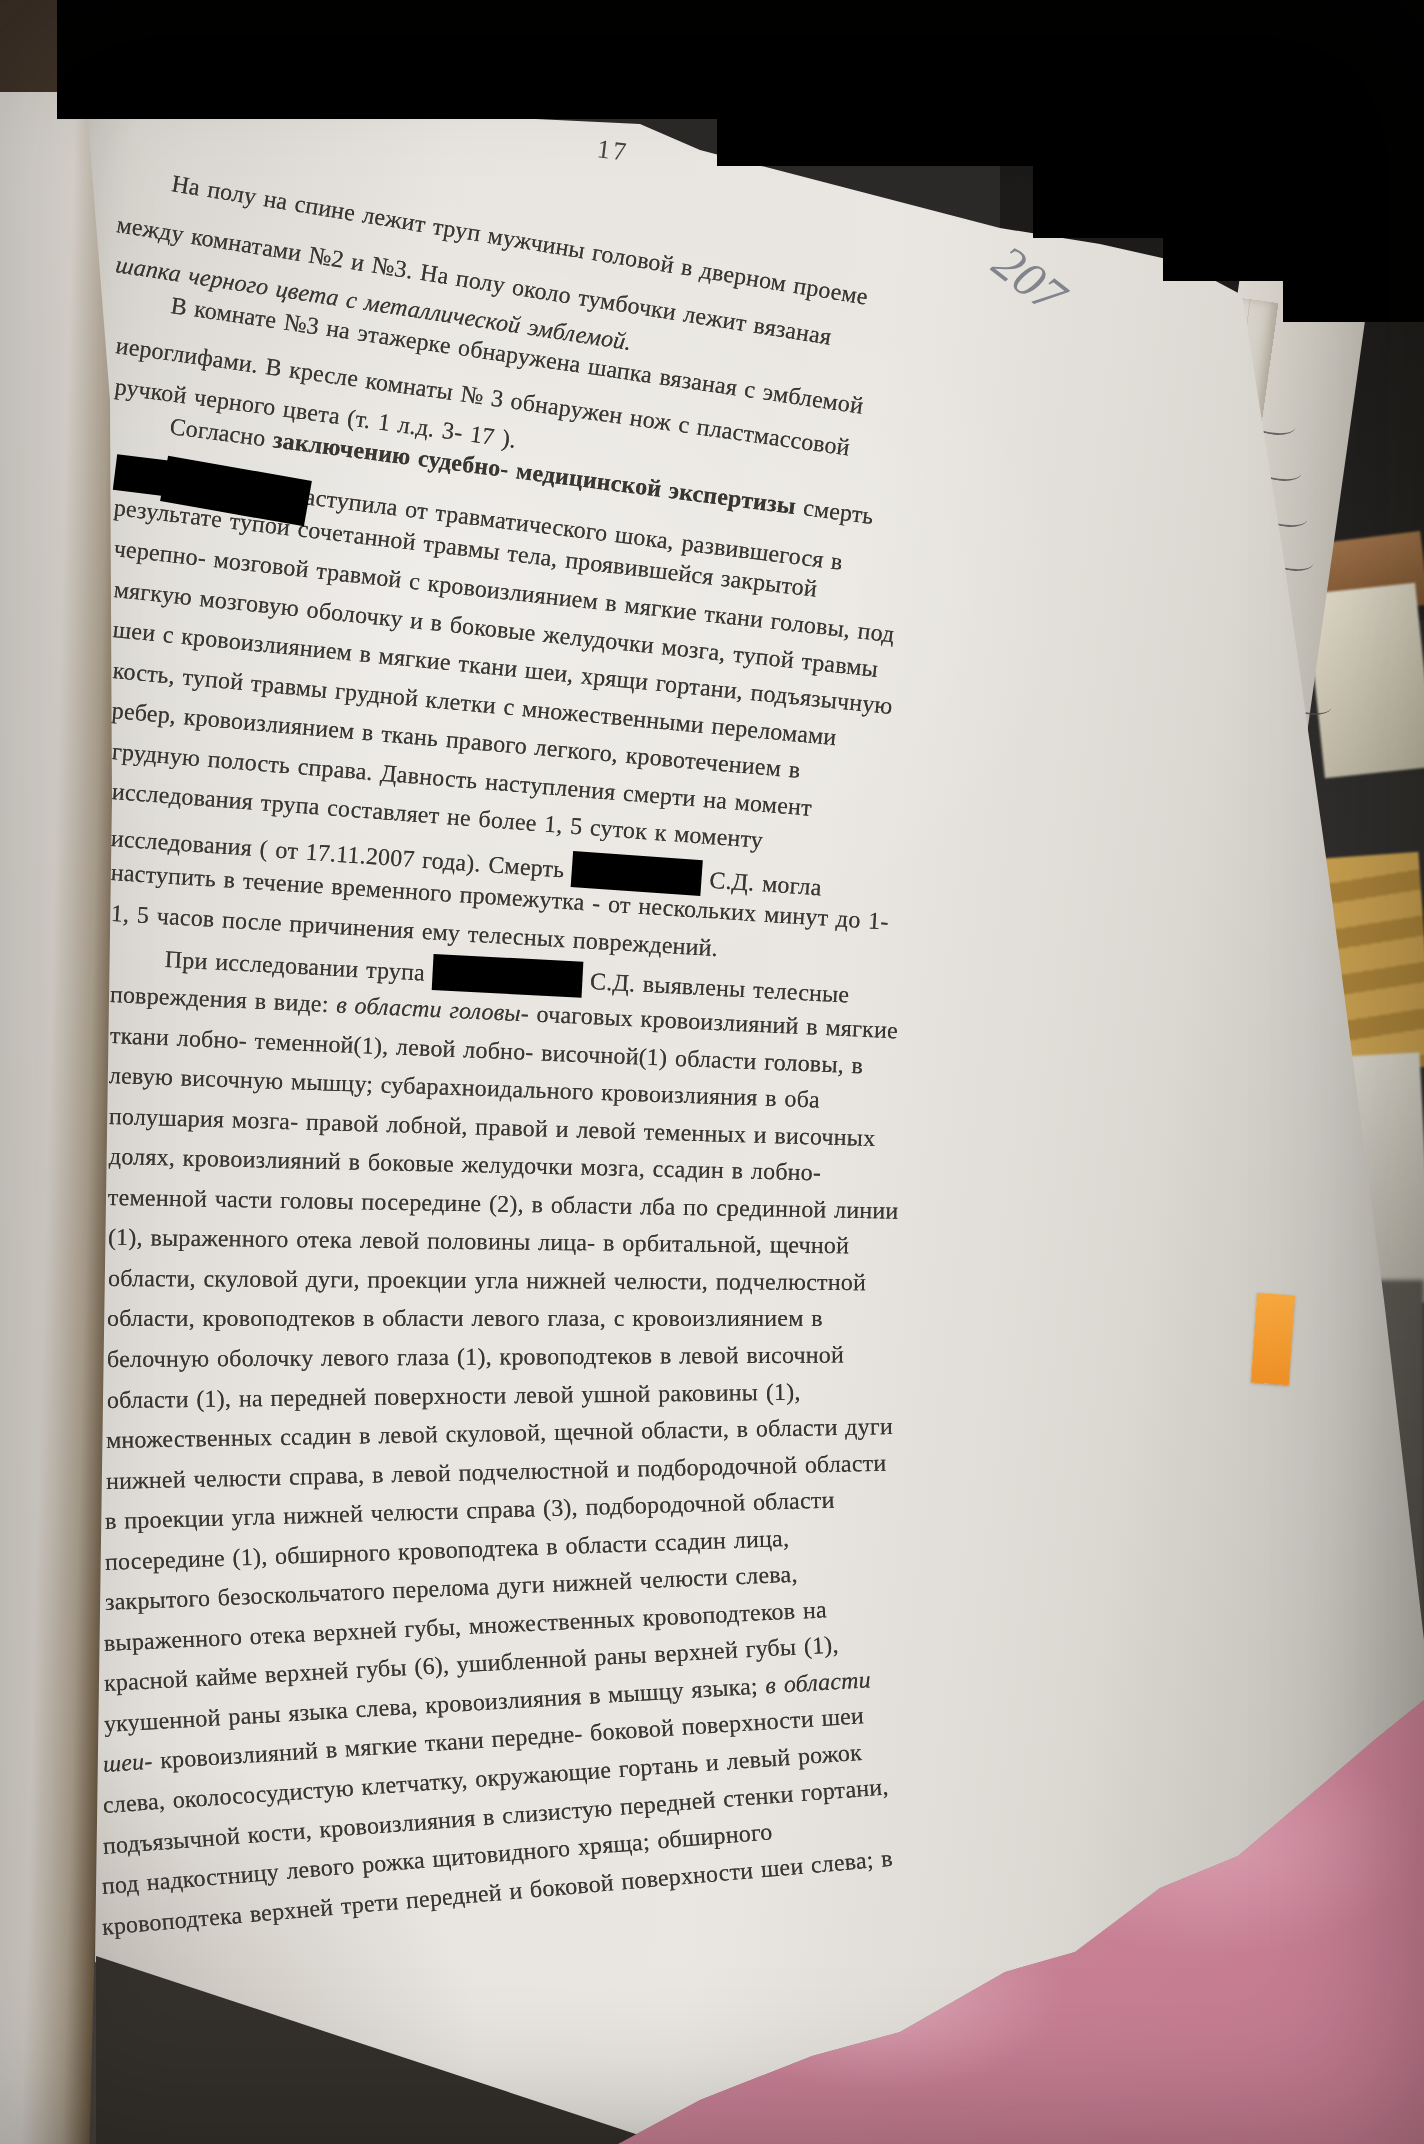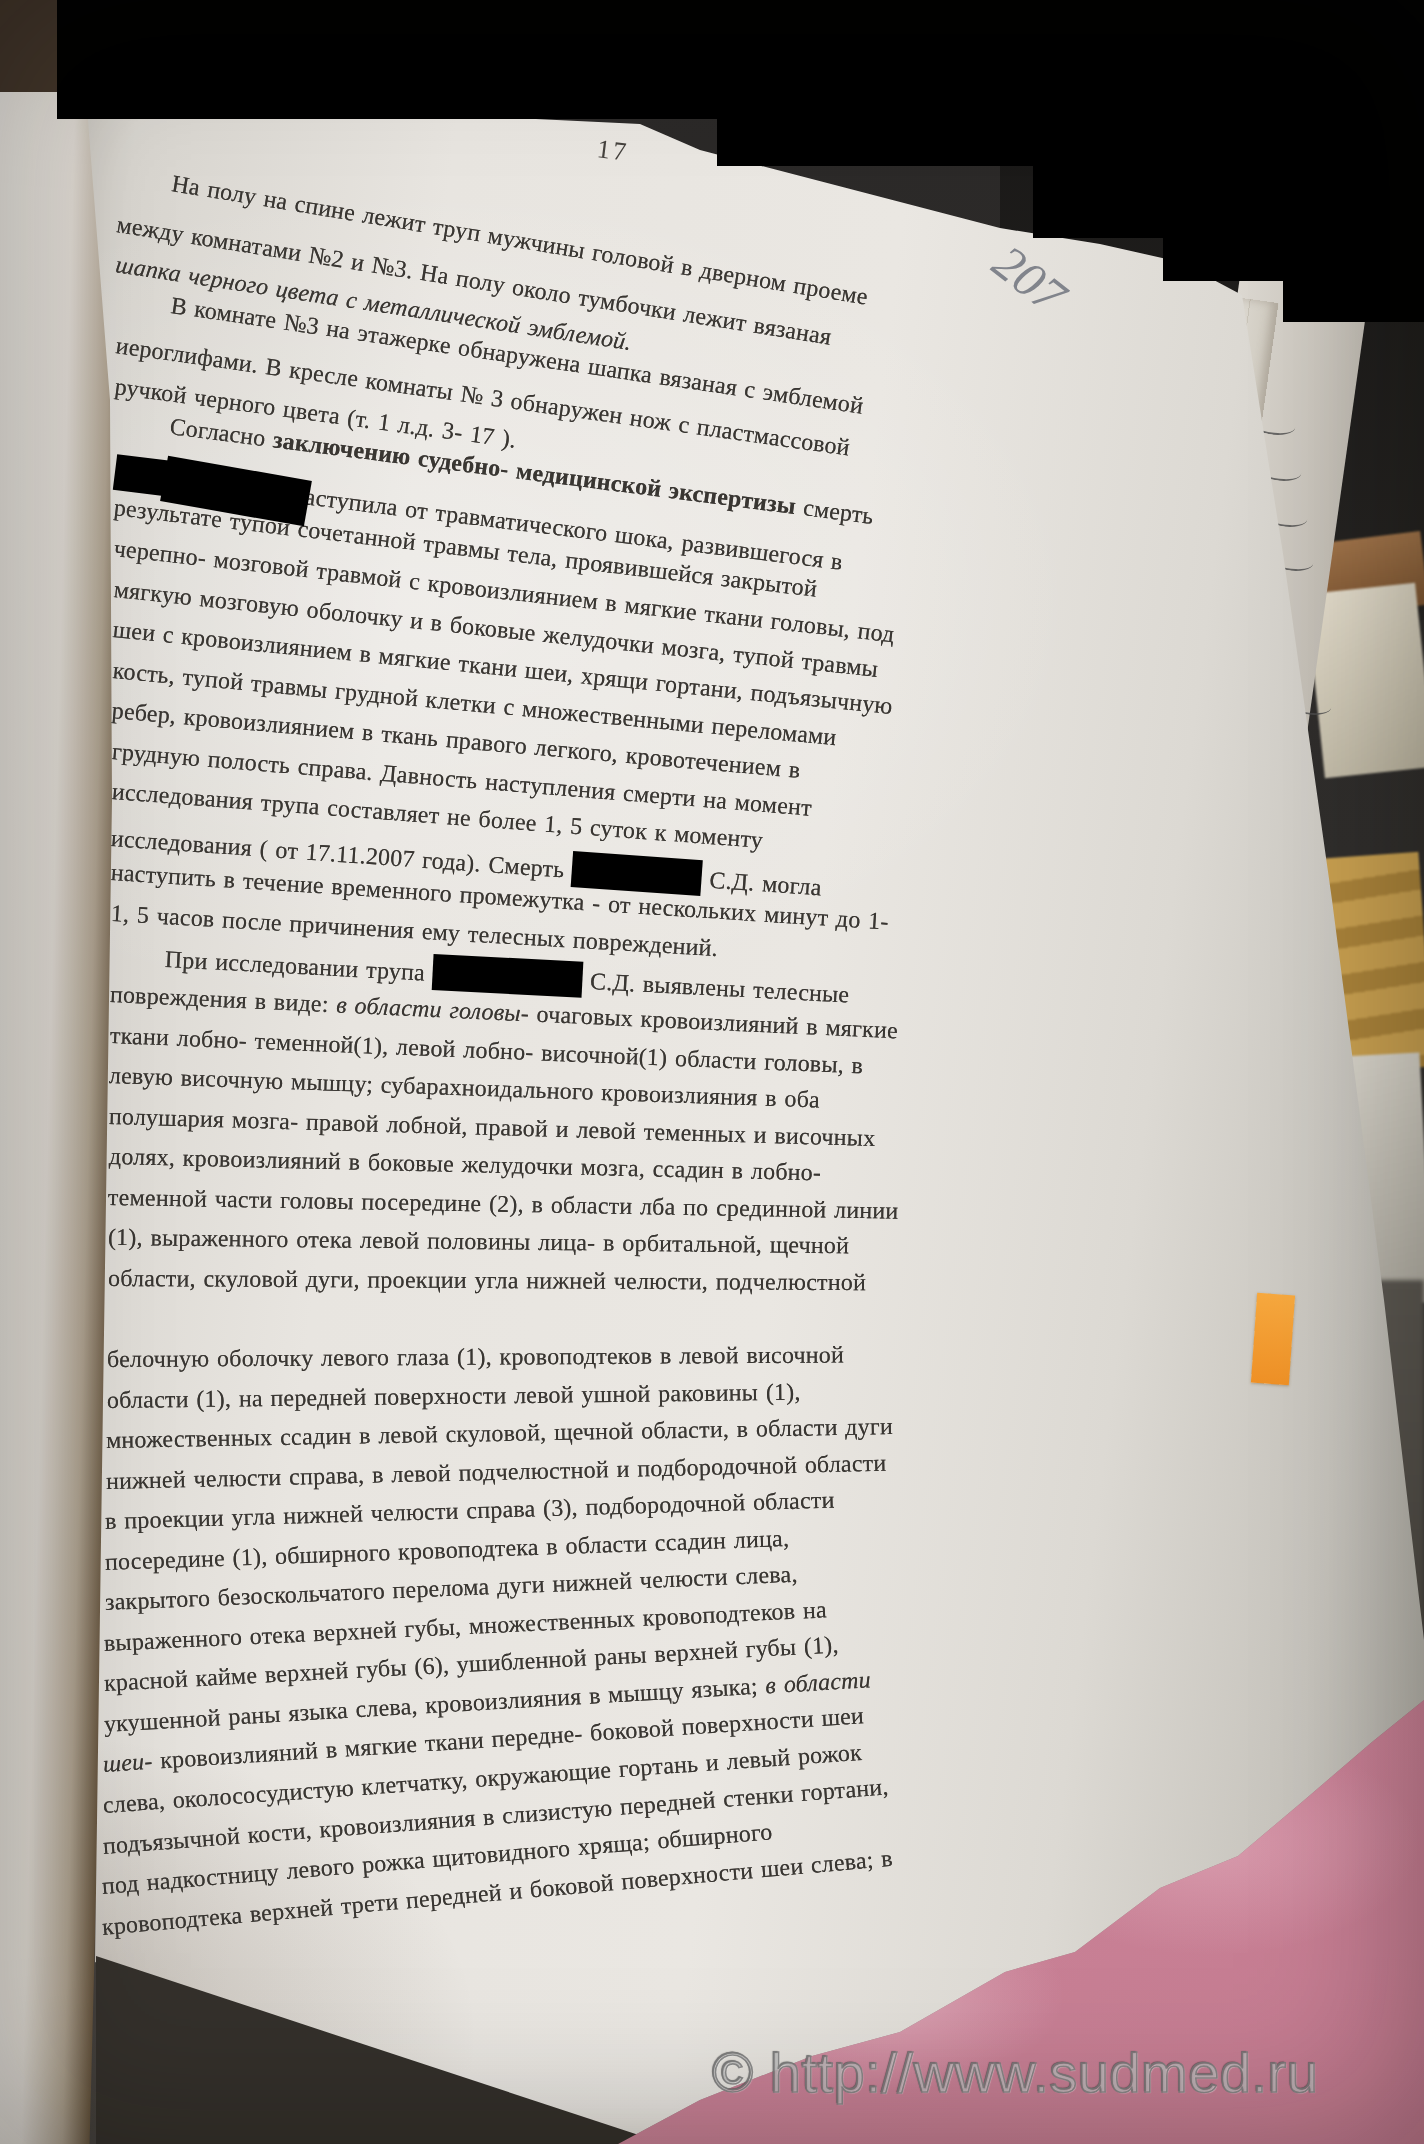--- a/index.html
+++ b/index.html
@@ -137,20 +137,21 @@
       <div class="line" style="left: 110.7px; top: 899.9px; transform: rotate(3.31deg);"><span>1, 5 часов после причинения ему телесных повреждений.</span></div>
       <div class="line" style="left: 165.35px; top: 940.45px; transform: rotate(2.98deg);"><span>При исследовании трупа </span><span class="redact-inline" style="width: 150px;"></span><span> С.Д. выявлены  телесные</span></div>
       <div class="line" style="left: 110px; top: 981px; transform: rotate(2.65deg);"><span>повреждения в виде: </span><span class="seg-i">в области головы-</span><span> очаговых кровоизлияний в мягкие</span></div>
       <div class="line" style="left: 109.65px; top: 1021.55px; transform: rotate(2.32deg);"><span>ткани лобно- теменной(1), левой лобно- височной(1) области головы, в</span></div>
       <div class="line" style="left: 109.3px; top: 1062.1px; transform: rotate(1.98deg);"><span>левую височную мышцу; субарахноидального кровоизлияния в оба</span></div>
       <div class="line" style="left: 108.95px; top: 1102.65px; transform: rotate(1.65deg);"><span>полушария мозга- правой лобной, правой и левой теменных и височных</span></div>
       <div class="line" style="left: 108.6px; top: 1143.2px; transform: rotate(1.32deg);"><span>долях, кровоизлияний в боковые желудочки мозга, ссадин в лобно-</span></div>
       <div class="line" style="left: 108.25px; top: 1183.75px; transform: rotate(0.99deg);"><span>теменной части головы посередине (2), в области лба по срединной линии</span></div>
       <div class="line" style="left: 107.9px; top: 1224.3px; transform: rotate(0.65deg);"><span>(1), выраженного отека левой половины лица- в орбитальной, щечной</span></div>
       <div class="line" style="left: 107.55px; top: 1264.85px; transform: rotate(0.32deg);"><span>области, скуловой дуги, проекции угла нижней челюсти, подчелюстной</span></div>
+      <div class="line" style="left: 107.2px; top: 1305.4px; transform: rotate(-0.01deg);"><span>области, кровоподтеков в области левого глаза, с кровоизлиянием в</span></div>
       <div class="line" style="left: 106.85px; top: 1345.95px; transform: rotate(-0.35deg);"><span>белочную оболочку левого глаза (1), кровоподтеков в левой височной</span></div>
       <div class="line" style="left: 106.5px; top: 1386.5px; transform: rotate(-0.68deg);"><span>области (1), на передней поверхности левой ушной раковины (1),</span></div>
       <div class="line" style="left: 106.15px; top: 1427.05px; transform: rotate(-1.01deg);"><span>множественных ссадин в левой скуловой, щечной области, в области дуги</span></div>
       <div class="line" style="left: 105.8px; top: 1467.6px; transform: rotate(-1.34deg);"><span>нижней челюсти справа, в левой подчелюстной и подбородочной области</span></div>
       <div class="line" style="left: 105.45px; top: 1508.15px; transform: rotate(-1.68deg);"><span>в проекции угла нижней челюсти справа (3), подбородочной области</span></div>
       <div class="line" style="left: 105.1px; top: 1548.7px; transform: rotate(-2.01deg);"><span>посередине (1), обширного кровоподтека в области ссадин лица,</span></div>
       <div class="line" style="left: 104.75px; top: 1589.25px; transform: rotate(-2.34deg);"><span>закрытого безоскольчатого перелома дуги нижней челюсти  слева,</span></div>
       <div class="line" style="left: 104.4px; top: 1629.8px; transform: rotate(-2.67deg);"><span>выраженного отека верхней губы, множественных кровоподтеков на</span></div>
       <div class="line" style="left: 104.05px; top: 1670.35px; transform: rotate(-3.01deg);"><span>красной кайме верхней губы (6), ушибленной раны верхней губы (1),</span></div>
       <div class="line" style="left: 103.7px; top: 1710.9px; transform: rotate(-3.34deg);"><span>укушенной раны языка слева, кровоизлияния в мышцу языка; </span><span class="seg-i">в области</span></div>
@@ -169,16 +170,15 @@
   <div class="censor" style="left:717px;top:0;width:316px;height:166px"></div>
   <div class="censor" style="left:1033px;top:0;width:130px;height:238px"></div>
   <div class="censor" style="left:1163px;top:0;width:120px;height:281px"></div>
   <div class="censor" style="left:1283px;top:0;width:141px;height:322px"></div>
 
   <div class="tab"></div>
 
   <div class="pink-shadow"></div>
   <div class="pink"></div>
 
-  <div class="wm">© http://www.sudmed.ru</div>
 
   <div class="vignette"></div>
 </div>
 
 </body></html>

